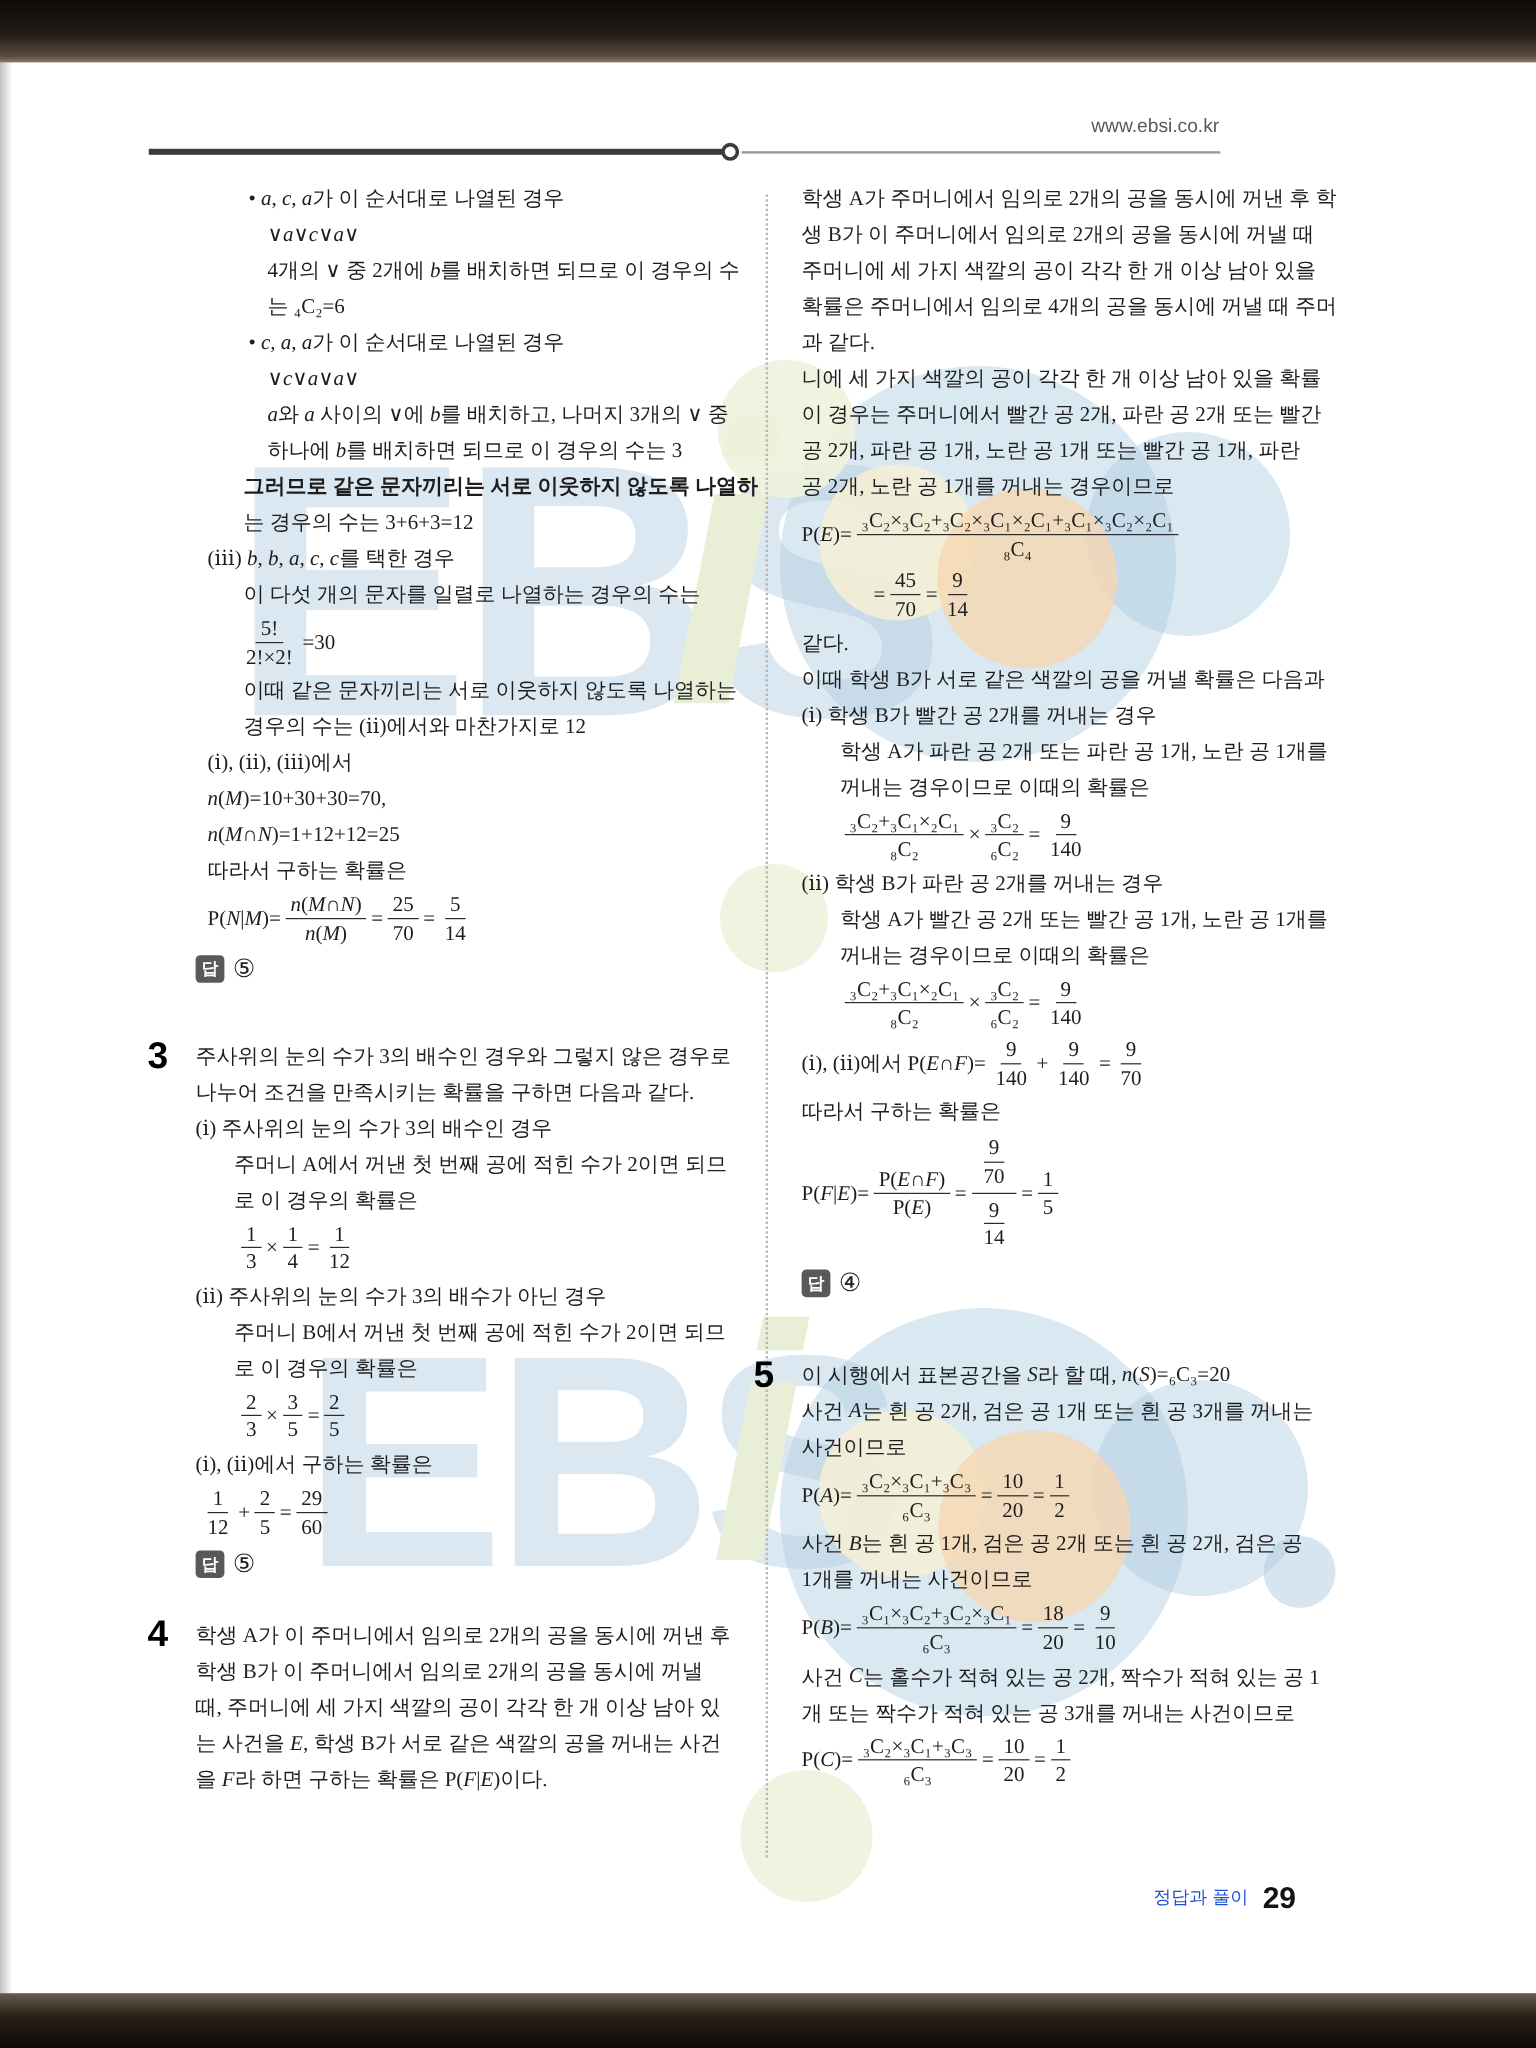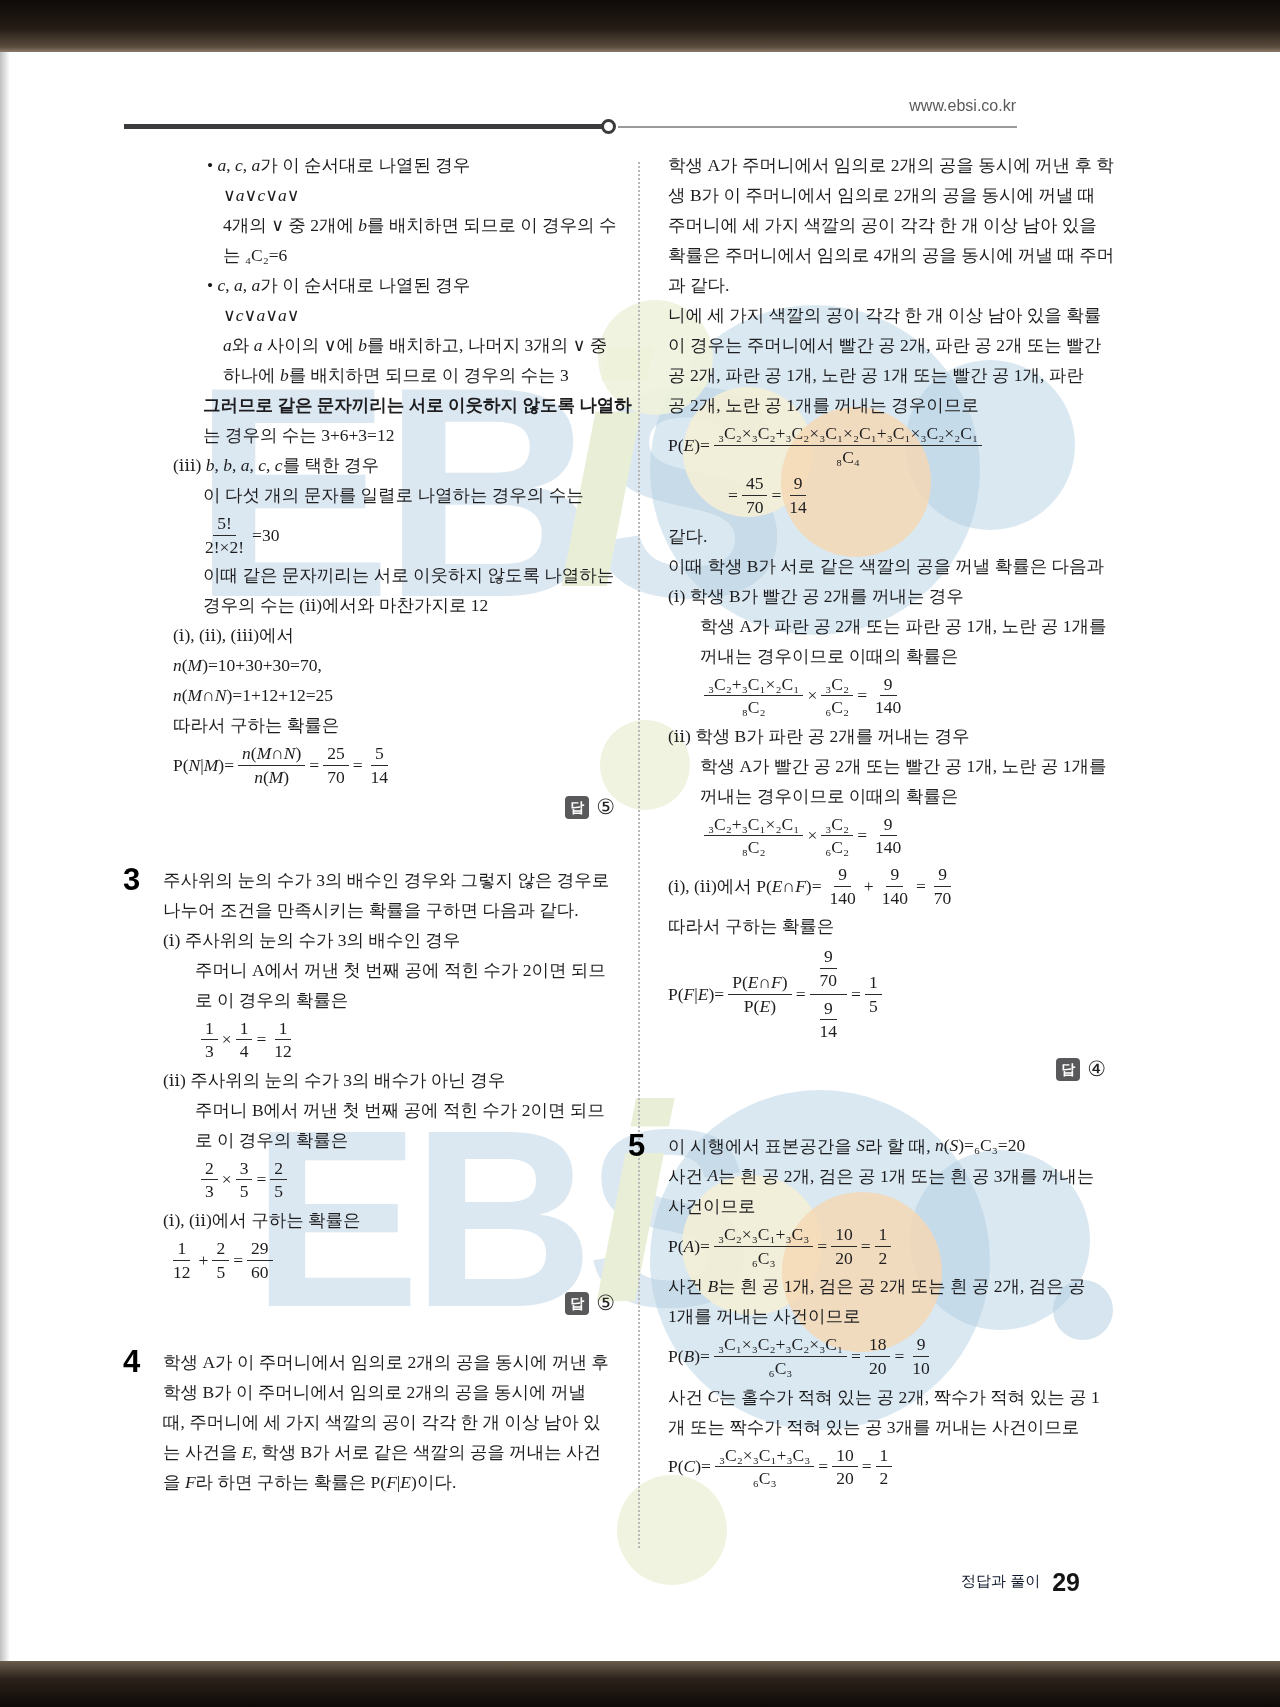--- a/index.html
+++ b/index.html
@@ -49,28 +49,28 @@
         font-weight:700;font-size:31px;color:#000;}
   .line{display:flex;align-items:center;min-height:30px;}
   .line > span{white-space:pre;}
   .it{font-style:italic;}
   .frac{display:inline-flex;flex-direction:column;align-items:center;margin:2px 4px;vertical-align:middle;}
   .fn,.fd{display:flex;align-items:center;justify-content:center;padding:1px 4px;line-height:1.18;}
   .fn{border-bottom:1.6px solid #2b2b2b;}
   .fn > span,.fd > span{white-space:pre;}
   .frac .frac{margin:1px 2px;}
   
-  .answer-row{text-align:right;min-height:26px;}
+  .answer-row{text-align:left;min-height:26px;}
   .ans-badge{display:inline-block;background:#59595b;color:#fff;border-radius:4px;padding:3px 5px 2px;
              font-family:"Liberation Sans","DejaVu Sans",sans-serif;font-weight:700;font-size:14px;
              vertical-align:middle;}
   .ans-num{font-size:21px;color:#222;margin-left:7px;vertical-align:middle;}
   
   .footer{position:absolute;left:700px;top:1568px;width:380px;text-align:right;z-index:2;}
-  .f-label{font-family:"Liberation Sans","DejaVu Sans",sans-serif;font-size:15px;color:#0f172a;margin-right:12px;vertical-align:baseline;}
+  .f-label{font-family:"Liberation Sans","DejaVu Sans",sans-serif;font-size:15px;color:#1d4ed8;margin-right:12px;vertical-align:baseline;}
   .f-page{font-family:"Liberation Sans","DejaVu Sans",sans-serif;font-weight:700;font-size:25px;color:#141414;vertical-align:middle;}
 </style>
 </head>
 <body>
 
 <div class="page">
   <div class="bar-top"></div>
   <div class="edge-left"></div>
 
   <div class="wm wm1-ebs">EBS</div>

